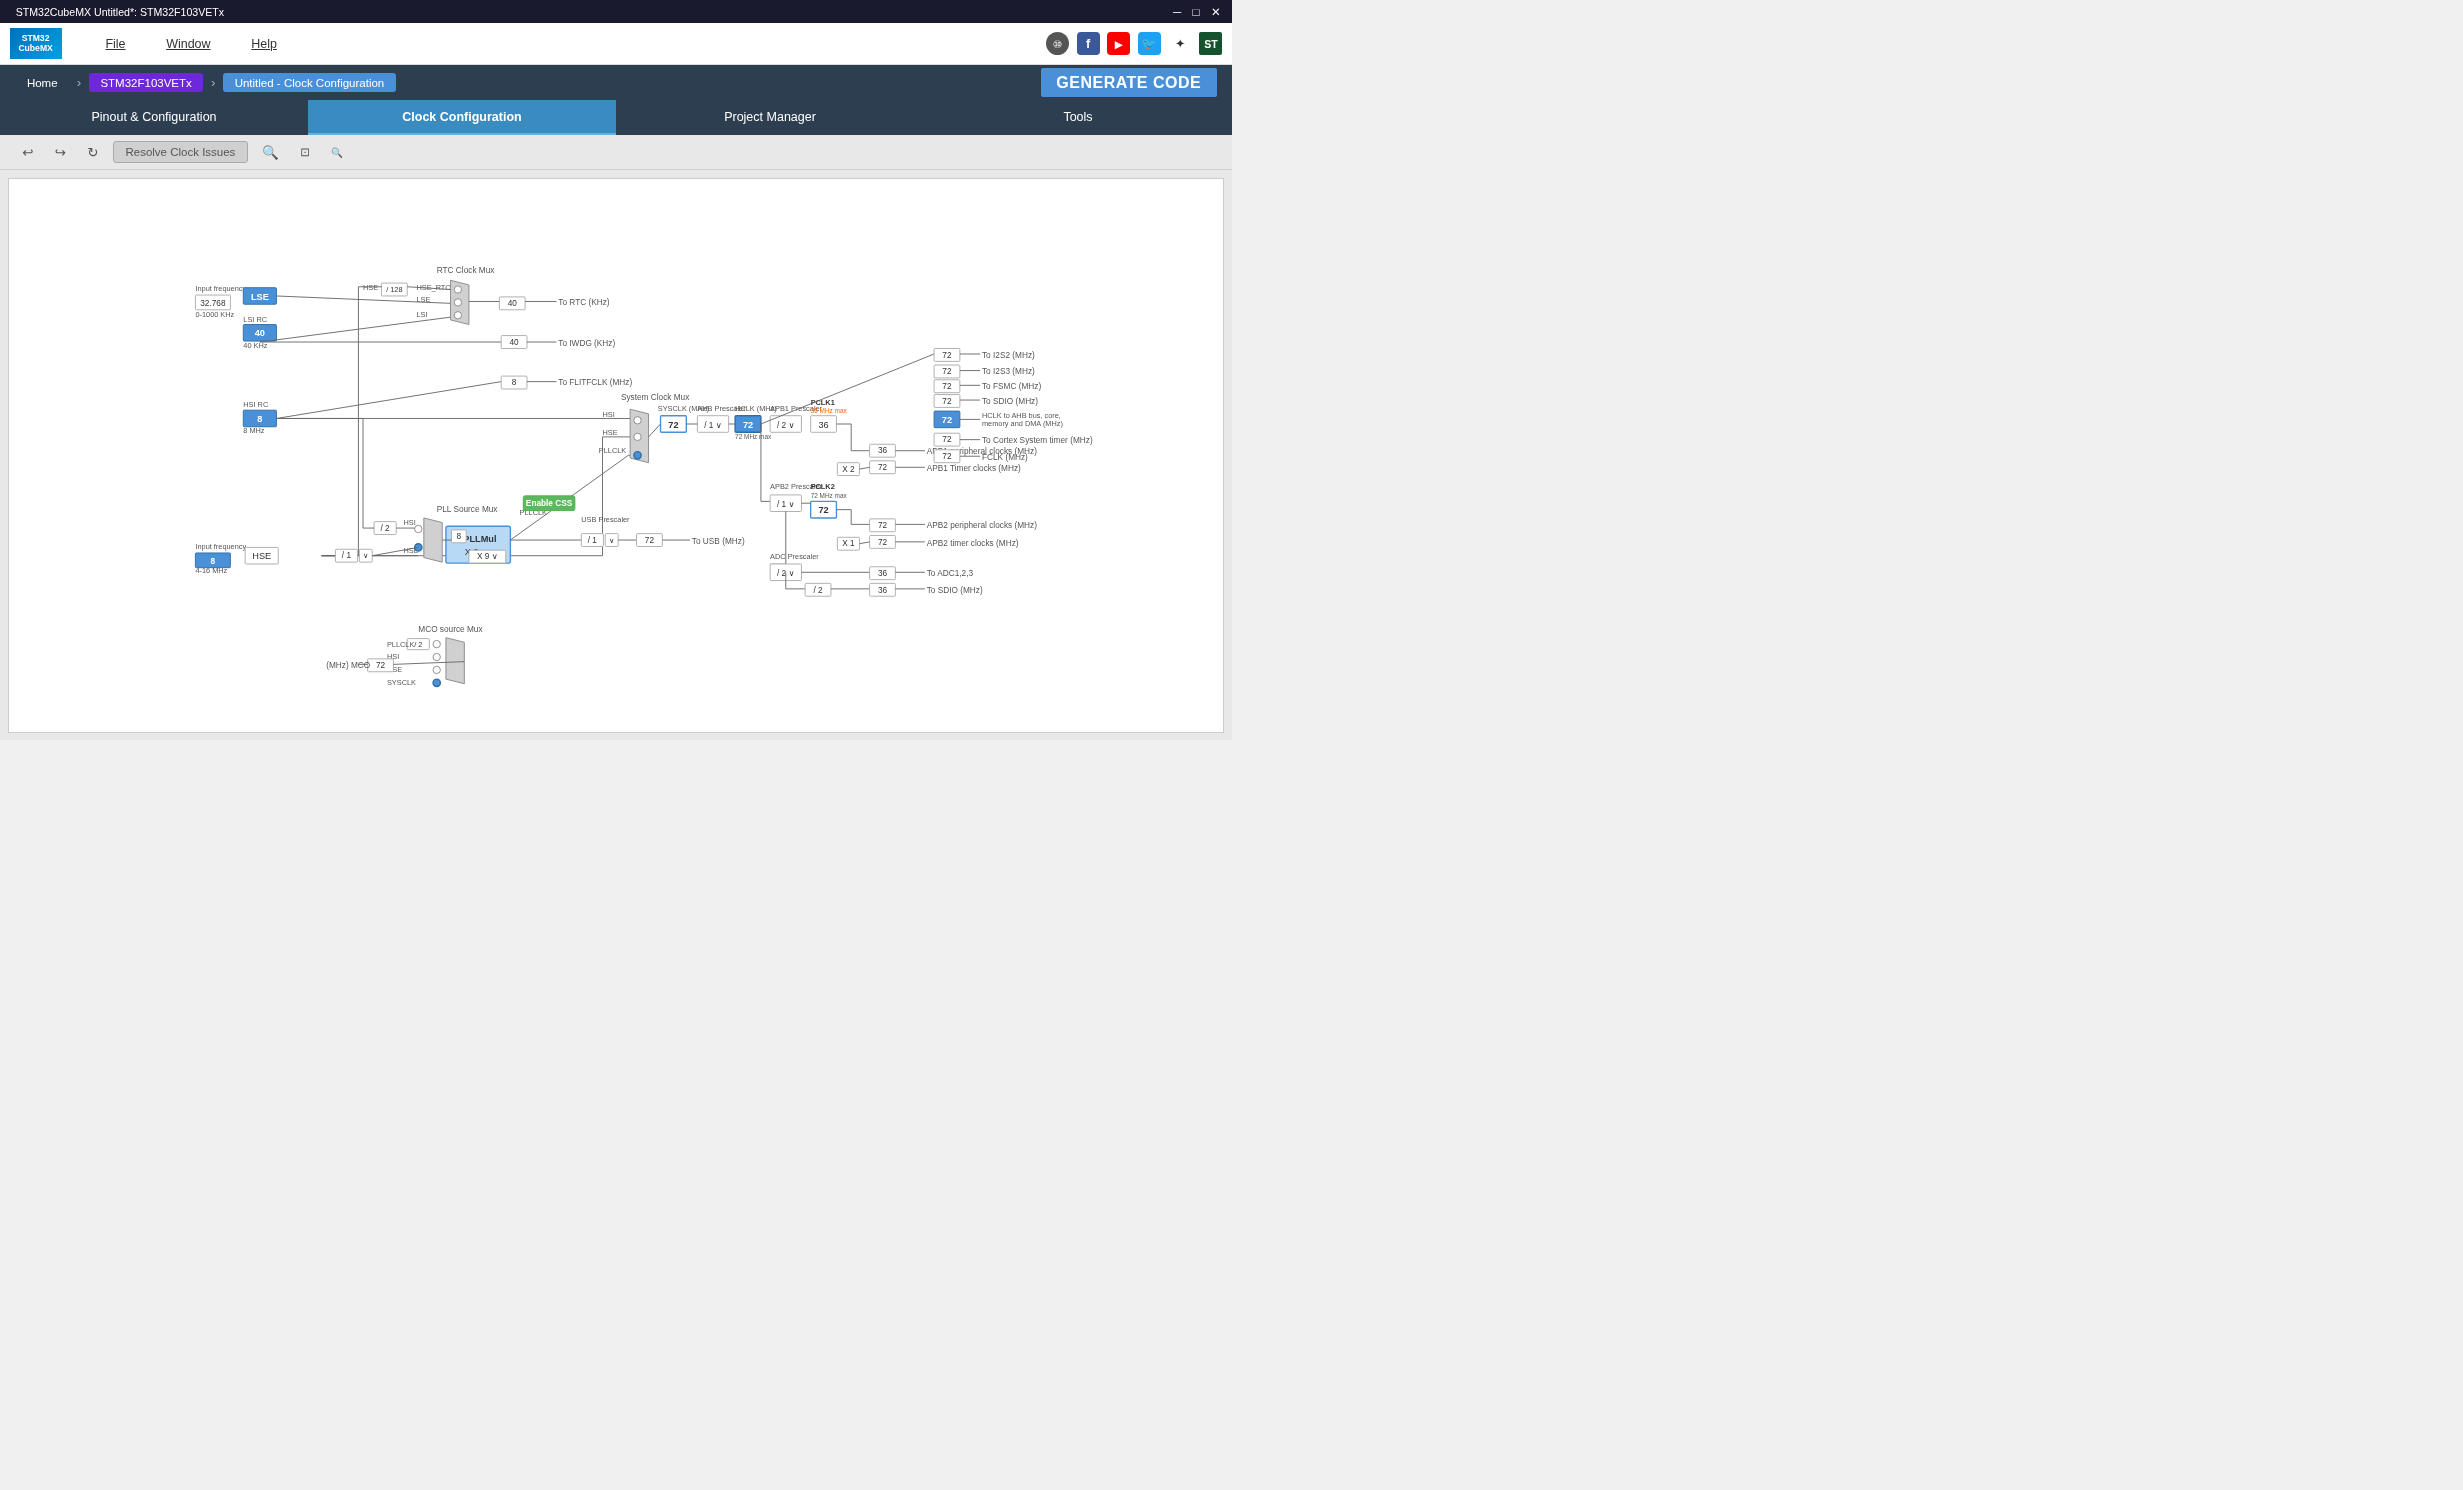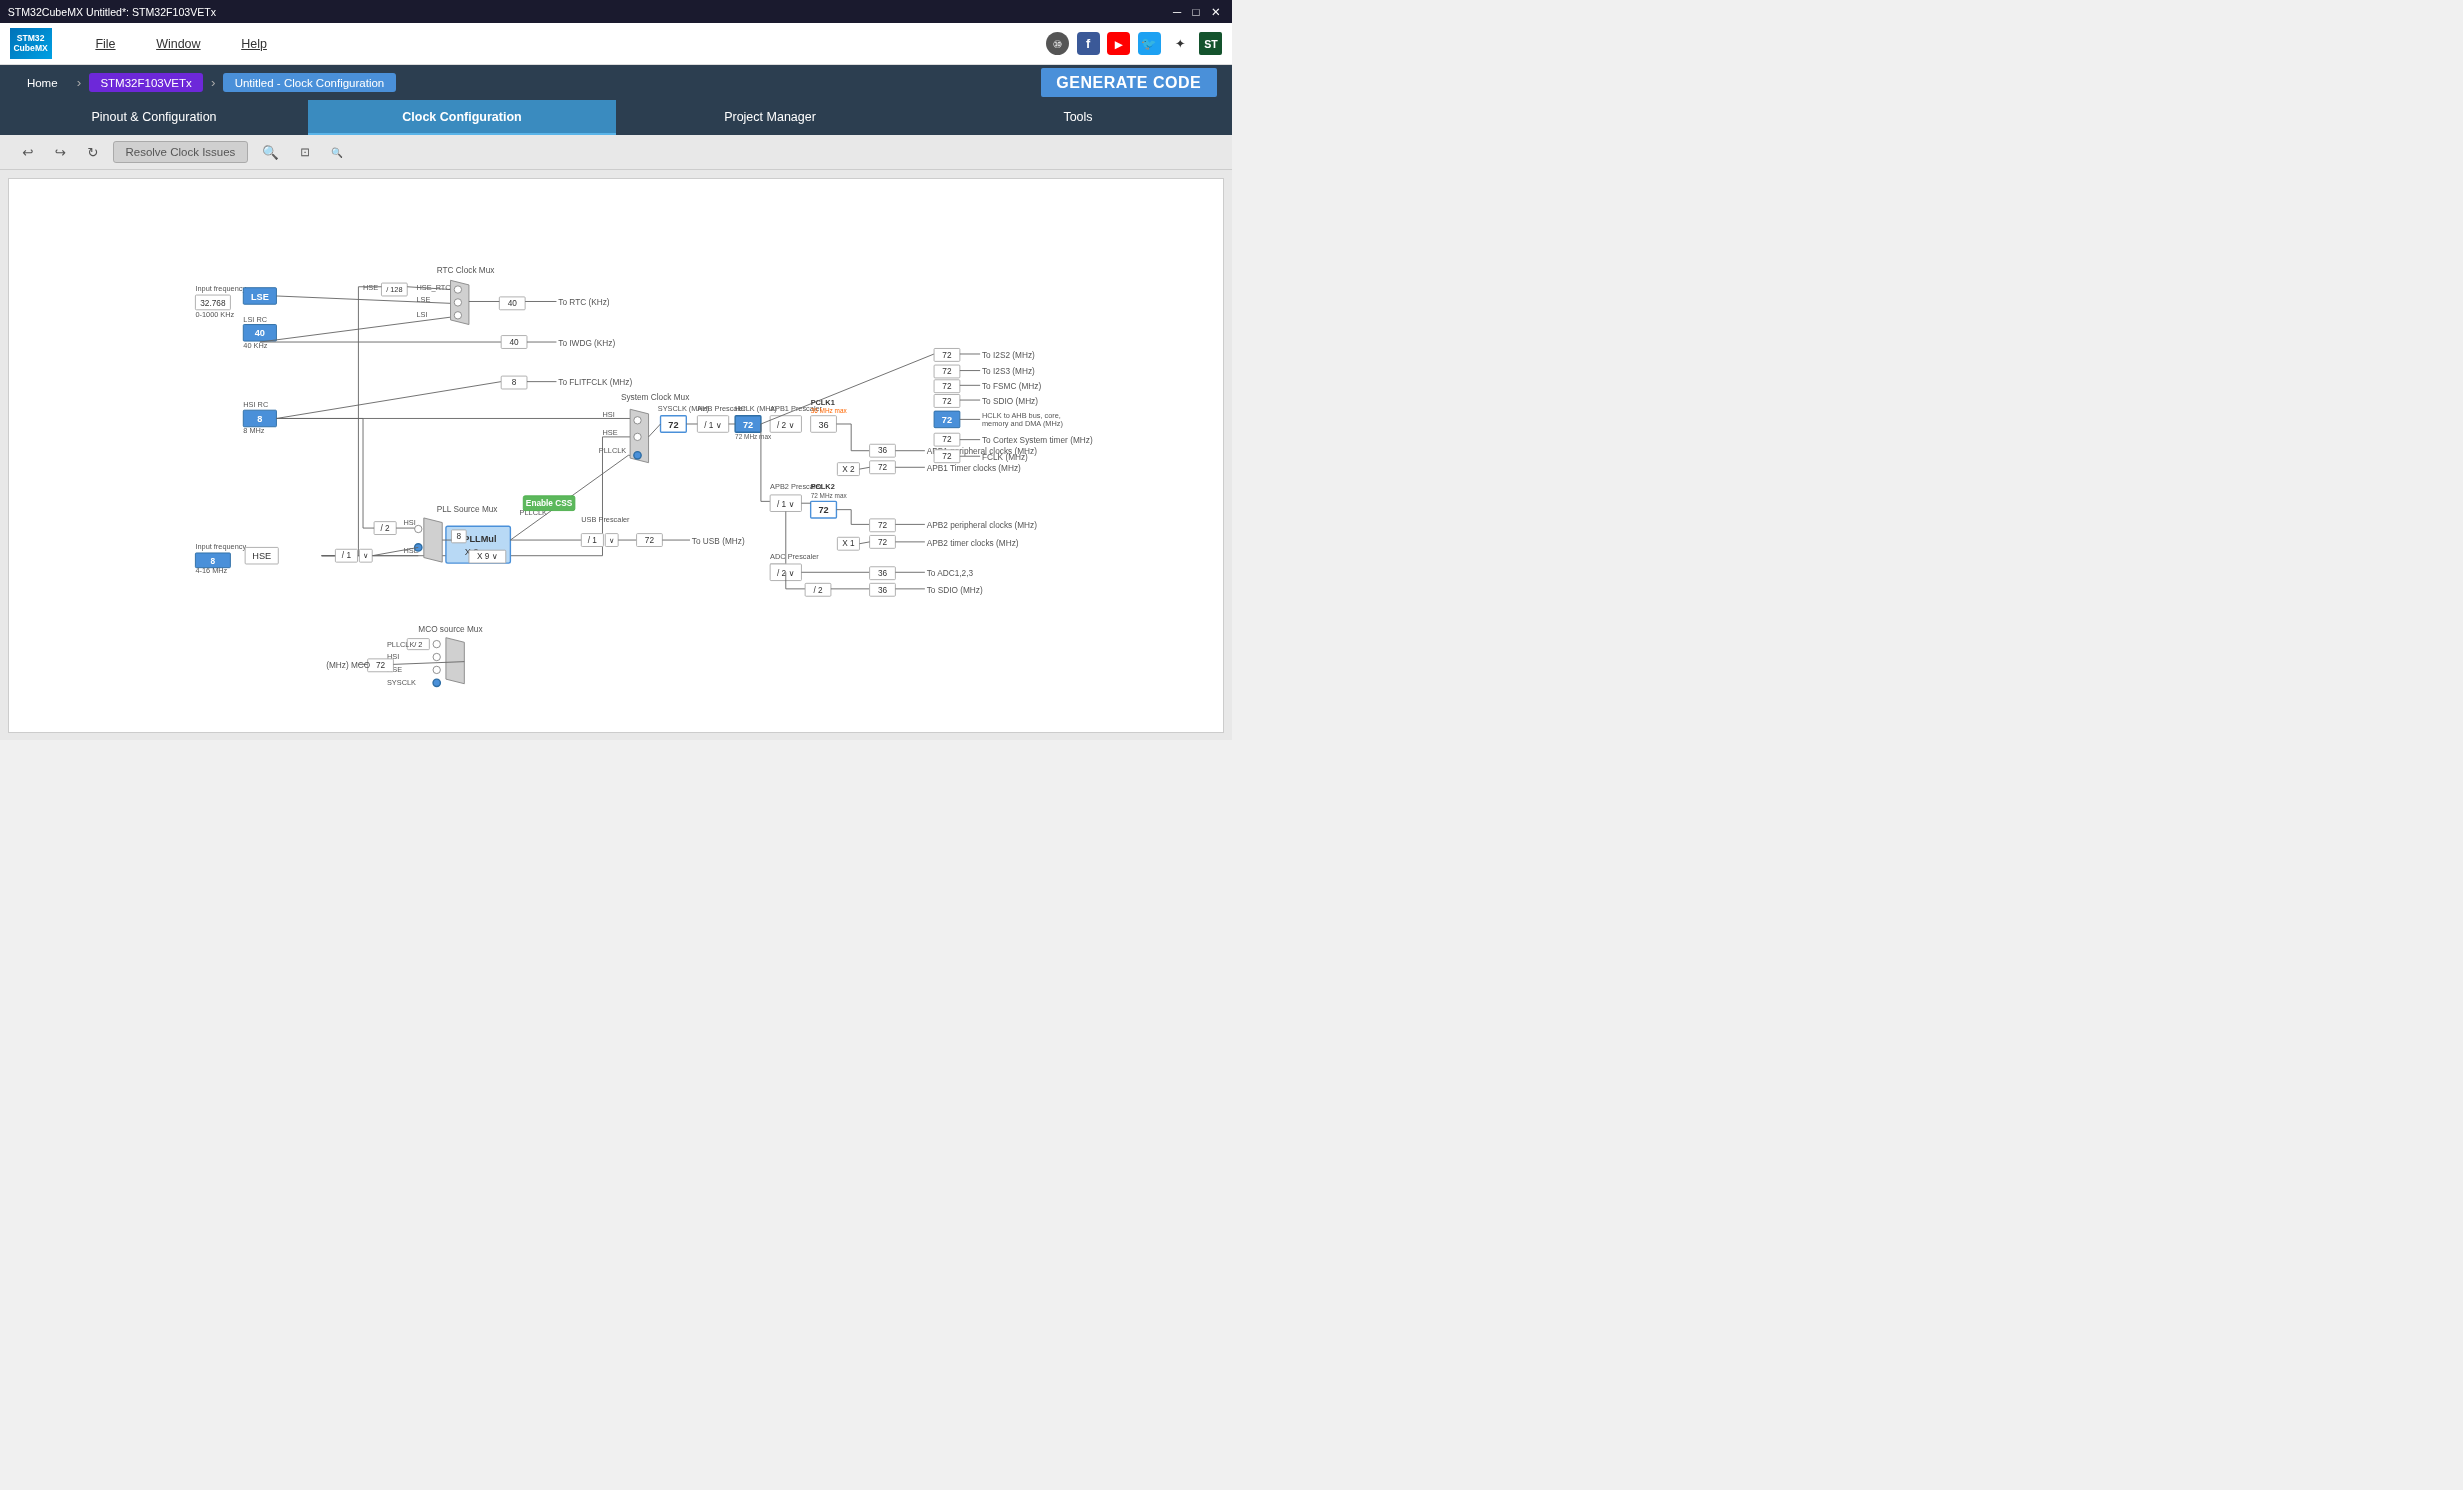--- a/index.html
+++ b/index.html
@@ -9,37 +9,37 @@
     .title-bar {
       background: #1a1a2e;
       color: white;
       height: 23px;
       display: flex;
       align-items: center;
       justify-content: space-between;
       padding: 0 7.7px;
       font-size: 10.6px;
     }
-    .title-bar-left { display: flex; align-items: flex-start; gap: 5.8px; }
+    .title-bar-left { display: flex; align-items: flex-start; gap: 5.8px; margin-left: 8px; }
     .title-bar-controls { display: flex; gap: 3.8px; }
     .title-bar-btn { background: none; border: none; color: white; cursor: pointer; font-size: 11.5px; padding: 0 3.8px; }
 
     
     .menu-bar {
       background: white;
       height: 42px;
       display: flex;
       align-items: center;
       padding: 0 9.6px;
       border-bottom: 1px solid #ddd;
       justify-content: space-between;
     }
     .menu-bar-left { display: flex; align-items: center; gap: 38px; }
     .logo-area { display: flex; align-items: center; gap: 3.8px; }
-    .logo-box { width: 42px; height: 31px; background: linear-gradient(135deg, #0072b8, #00a0e3); display: flex; align-items: center; justify-content: center; }
+    .logo-box { width: 52px; height: 31px; background: linear-gradient(135deg, #0072b8, #00a0e3); display: flex; align-items: center; justify-content: center; }
     .logo-text { font-size: 8.6px; color: white; font-weight: bold; line-height: 1.1; text-align: center; }
     .menu-items { display: flex; gap: 29px; }
     .menu-item { font-size: 12.5px; cursor: pointer; color: #333; padding: 3.8px 5.8px; text-decoration: underline; }
     .menu-bar-right { display: flex; align-items: center; gap: 7.7px; }
     .social-icon { width: 23px; height: 23px; border-radius: 3.8px; display: flex; align-items: center; justify-content: center; font-size: 10.6px; color: white; cursor: pointer; }
     .icon-circle { background: #555; border-radius: 50%; }
     .icon-fb { background: #3b5998; }
     .icon-yt { background: #ff0000; }
     .icon-tw { background: #1da1f2; }
     .icon-st { background: #14532d; border-radius: 1.9px; }

